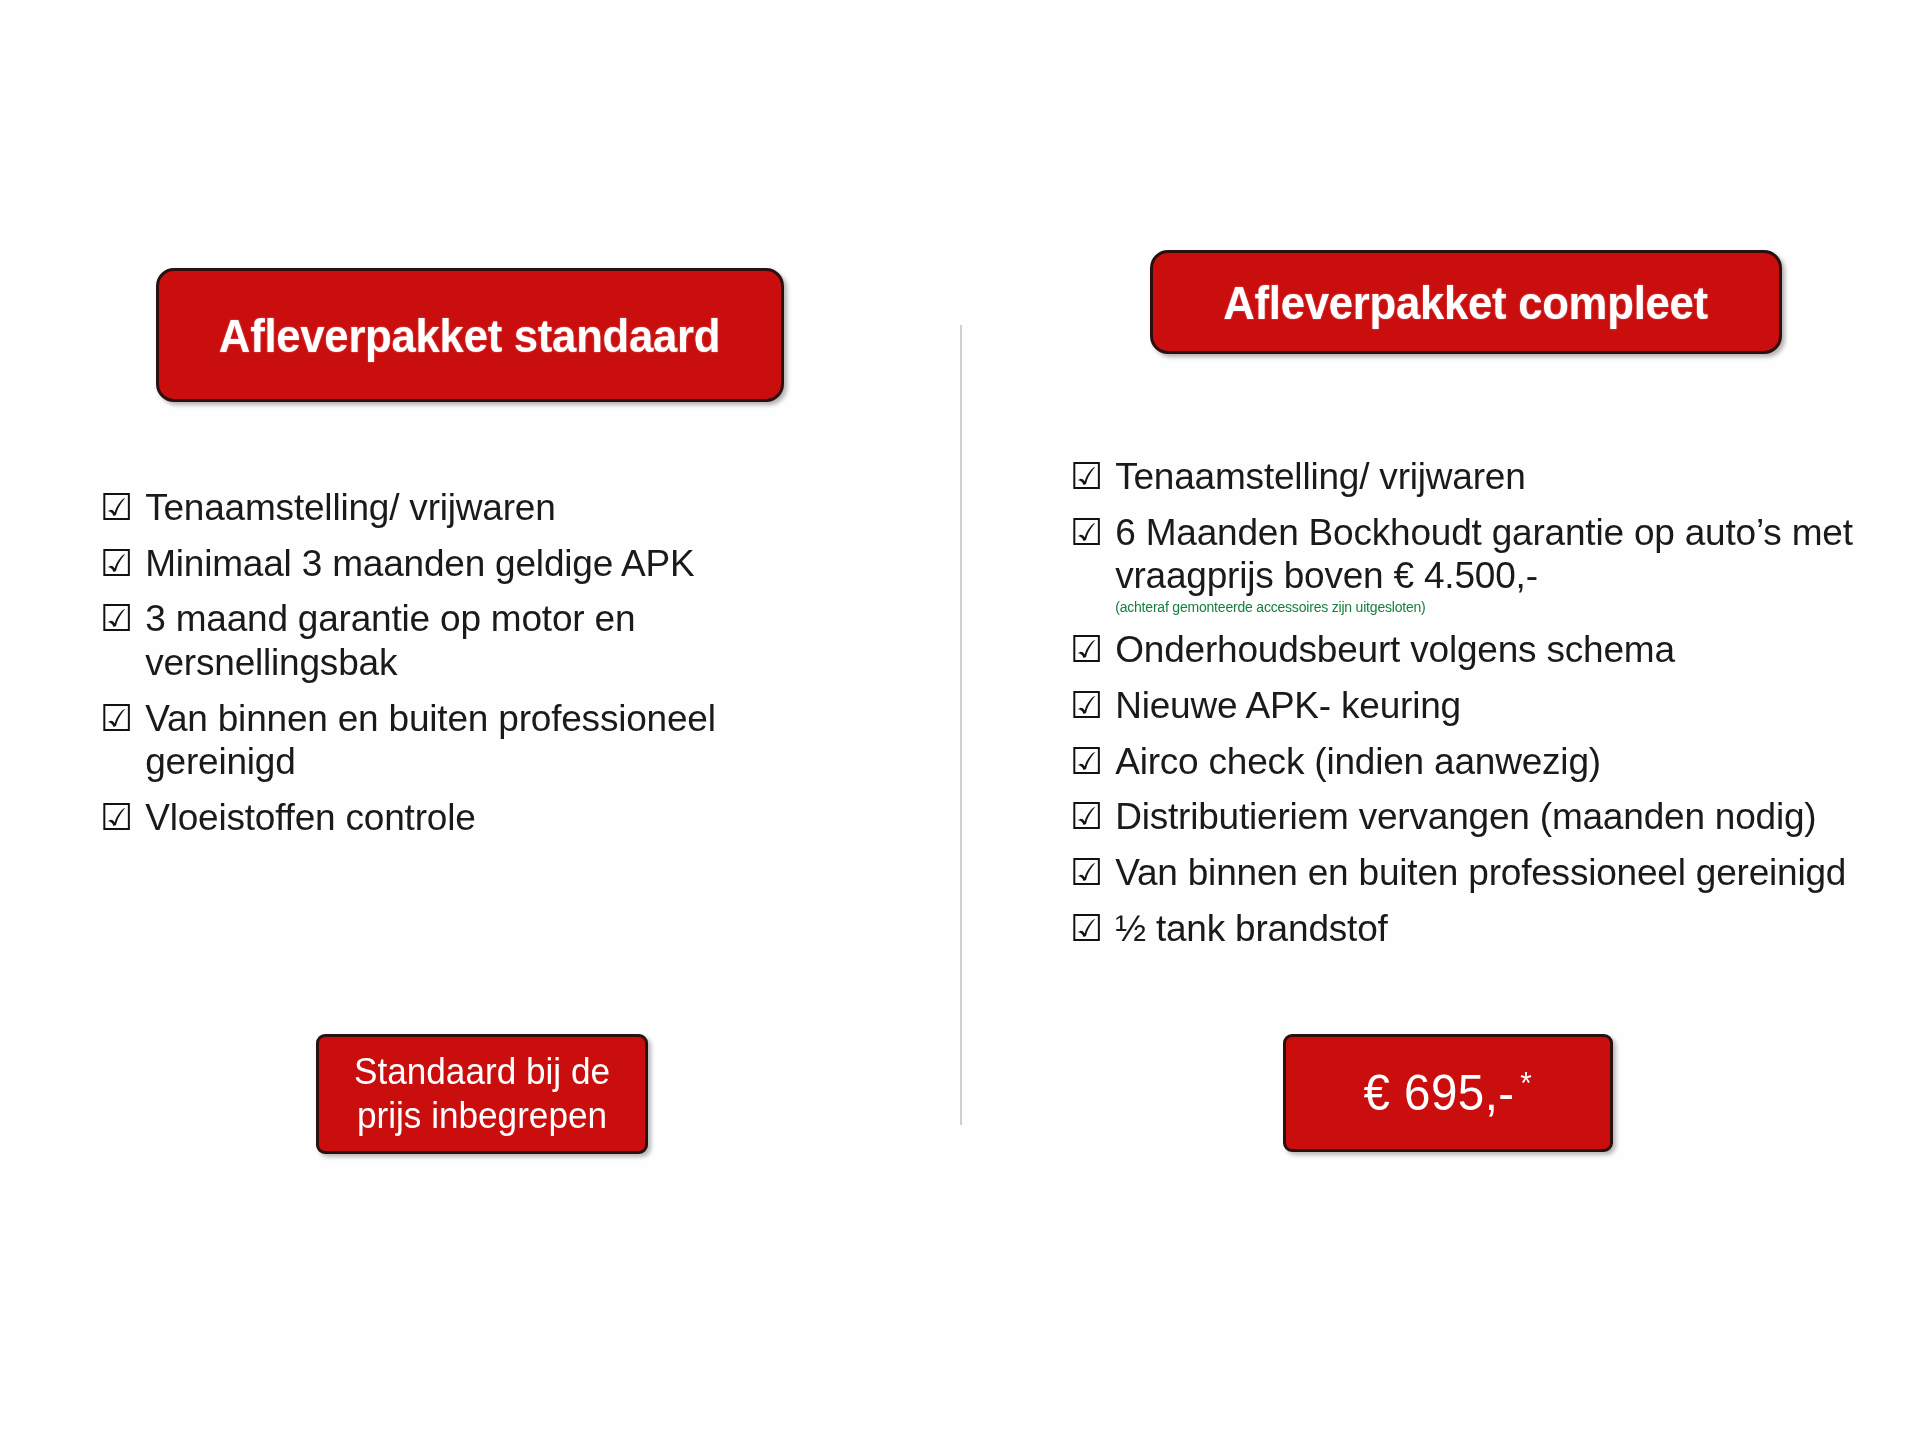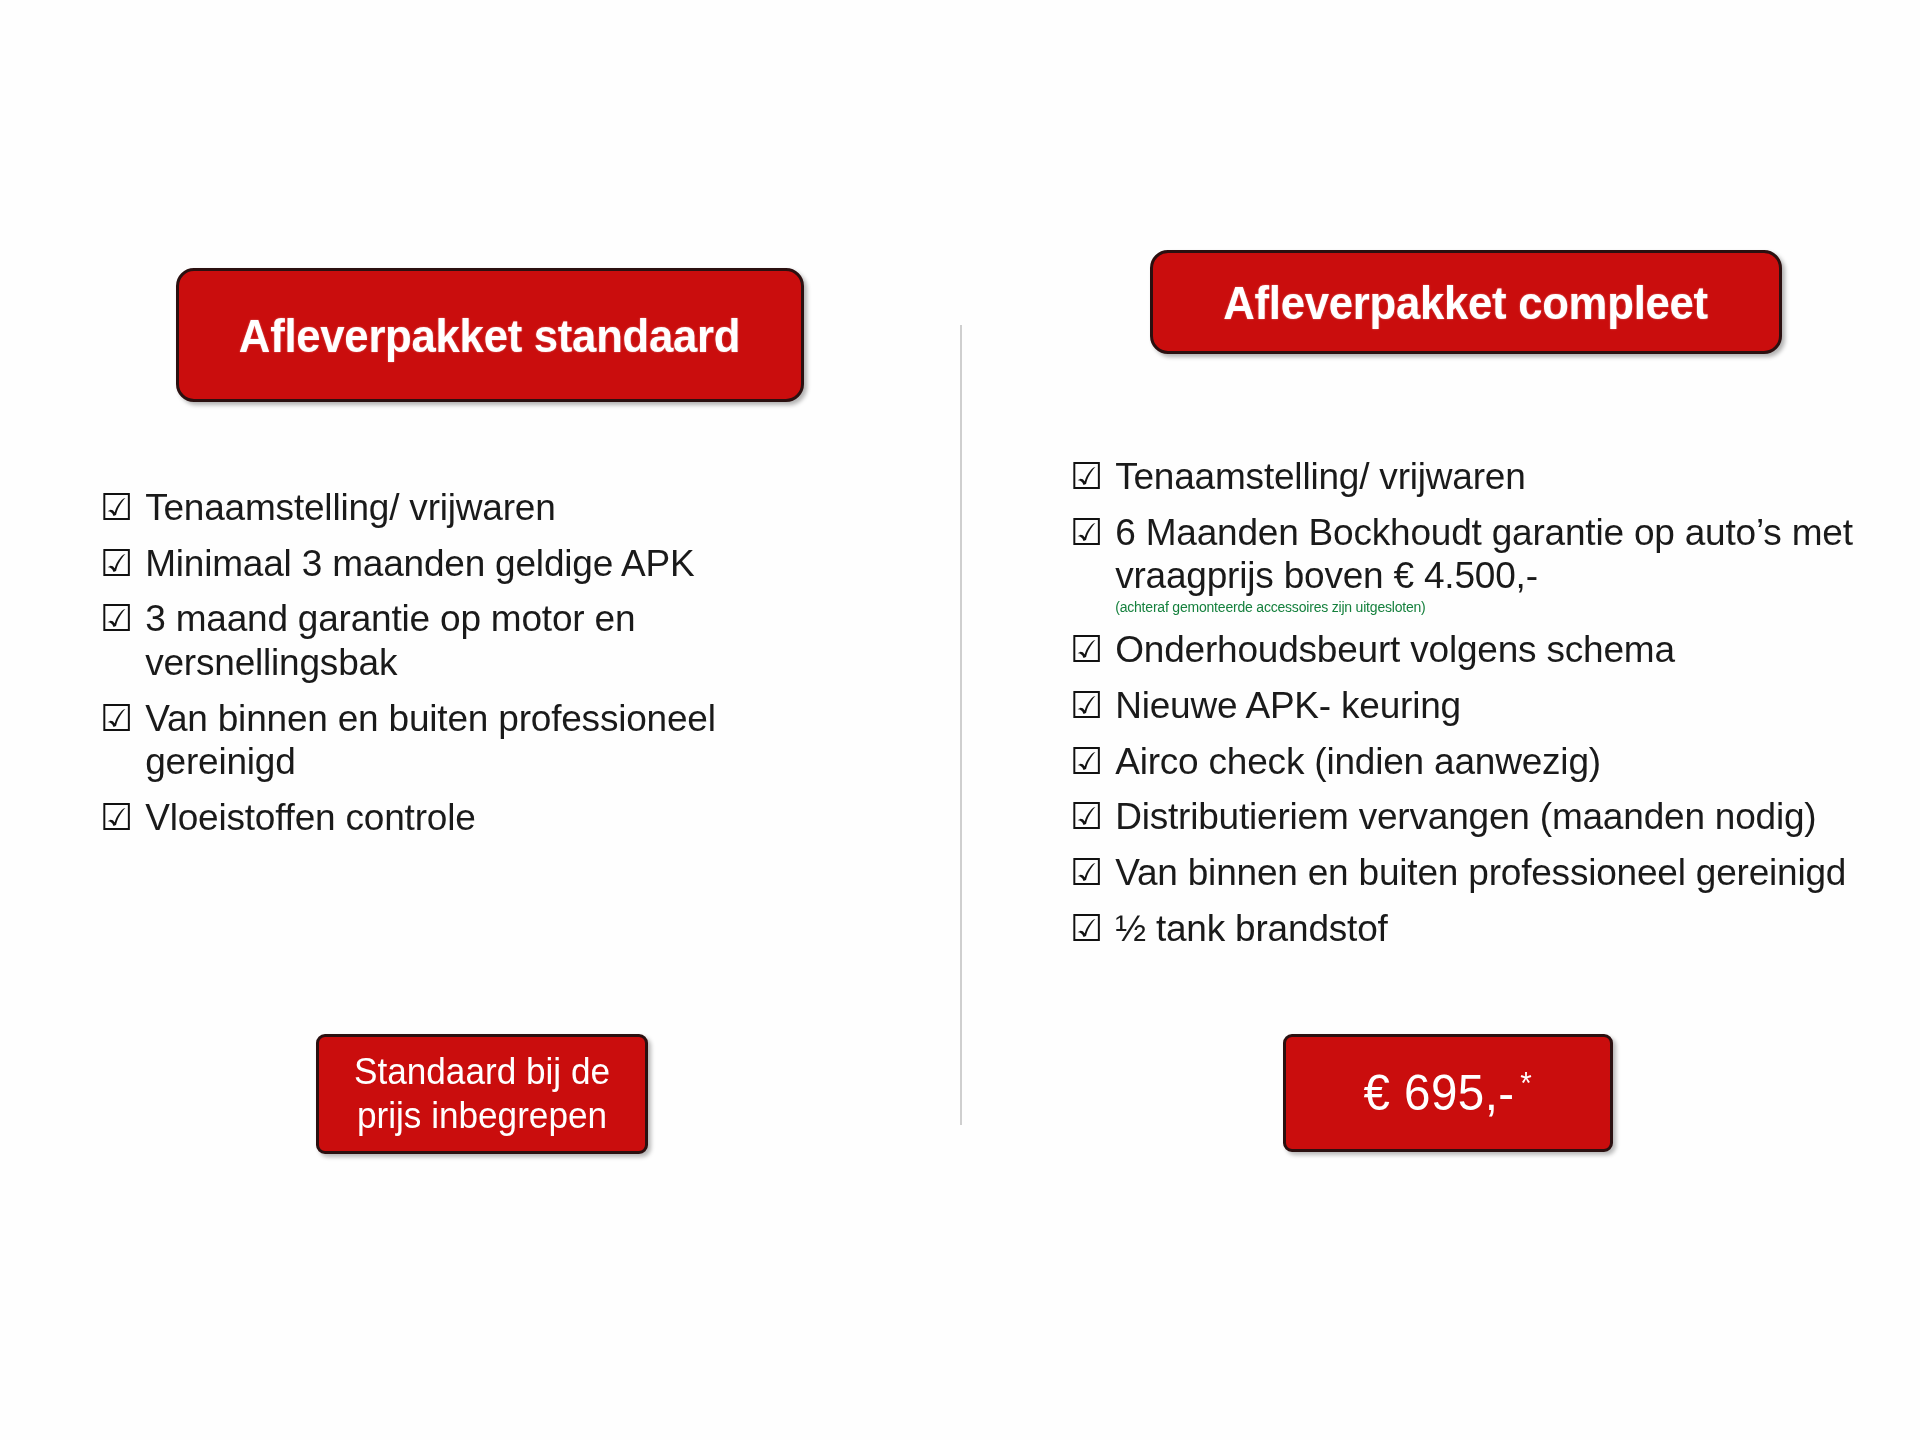--- a/index.html
+++ b/index.html
@@ -56,21 +56,21 @@
     color: #ffffff;
     font-weight: bold;
     font-size: 47px;
     letter-spacing: -0.3px;
     white-space: nowrap;
     transform: scaleX(0.93);
     text-shadow: 0 0 2px rgba(255,255,255,0.45);
   }
 
   .banner-left {
-    left: 176px;
+    left: 156px;
     top: 268px;
     width: 628px;
     height: 134px;
     text-align: right;
   }
   .banner-right {
     left: 190px;   
     top: 250px;
     width: 632px;
     height: 104px;

